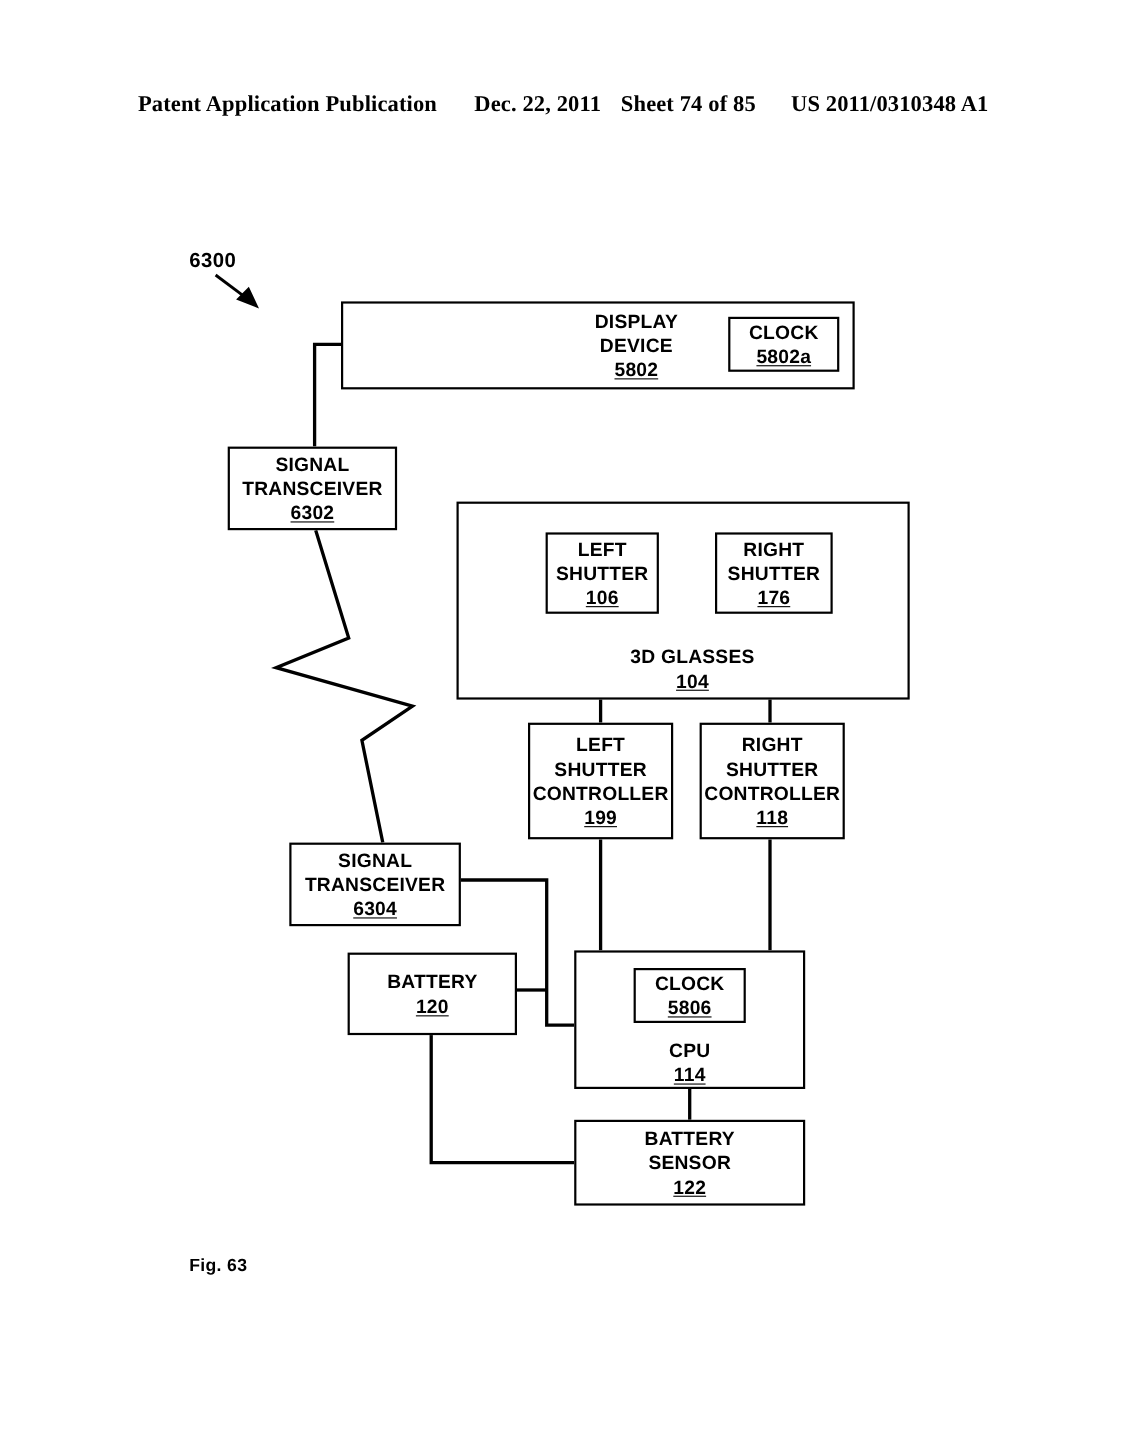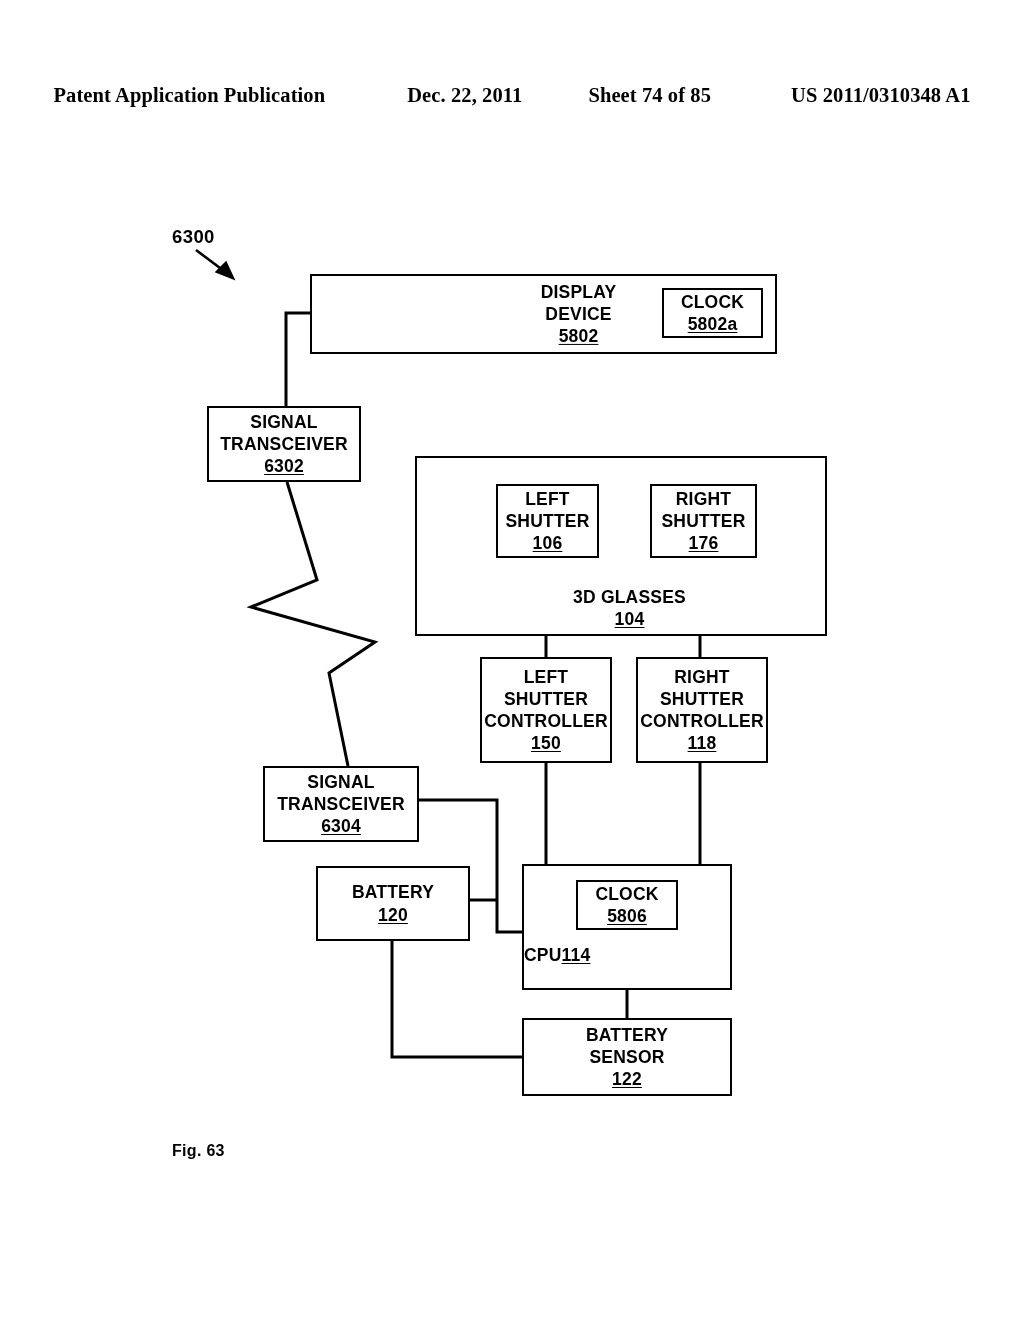--- a/index.html
+++ b/index.html
@@ -28,21 +28,20 @@
     width: 1024px;
     height: 30px;
     display: flex;
     justify-content: center;
     align-items: baseline;
     font-family: "Liberation Serif", serif;
     font-weight: bold;
     font-size: 20.5px;
     letter-spacing: 0.1px;
     white-space: nowrap;
-    gap: 24px;
   }
   #header .hgap-lg { display: inline-block; width: 34px; }
   #header .hgap-md { display: inline-block; width: 18px; }
   #header .hgap-xl { display: inline-block; width: 32px; }
 
   
   #diagram {
     position: absolute;
     left: 0;
     top: 0;
@@ -189,21 +188,21 @@
         <span>RIGHT</span>
         <span>SHUTTER</span>
         <span class="ref">176</span>
       </div>
     </div>
 
     <div class="box" style="left:480px; top:657px; width:132px; height:106px;">
       <span>LEFT</span>
       <span>SHUTTER</span>
       <span>CONTROLLER</span>
-      <span class="ref">150</span>
+      <span class="ref">199</span>
     </div>
 
     <div class="box" style="left:636px; top:657px; width:132px; height:106px;">
       <span>RIGHT</span>
       <span>SHUTTER</span>
       <span>CONTROLLER</span>
       <span class="ref">118</span>
     </div>
 
     <div class="box" style="left:263px; top:766px; width:156px; height:76px;">
@@ -211,21 +210,21 @@
       <span>TRANSCEIVER</span>
       <span class="ref">6304</span>
     </div>
 
     <div class="box" style="left:316px; top:866px; width:154px; height:75px;">
       <span>BATTERY</span>
       <span class="ref">120</span>
     </div>
 
     <div class="box" style="left:522px; top:864px; width:210px; height:126px;">
-      <div style="position:absolute; left:0; right:0; top:78px; display:flex; flex-direction:row; align-items:center;">
+      <div style="position:absolute; left:0; right:0; top:78px; display:flex; flex-direction:column; align-items:center;">
         <span>CPU</span>
         <span class="ref">114</span>
       </div>
 
       <div class="box box-inner" style="left:52px; top:14px; width:102px; height:50px;">
         <span>CLOCK</span>
         <span class="ref">5806</span>
       </div>
     </div>
 

